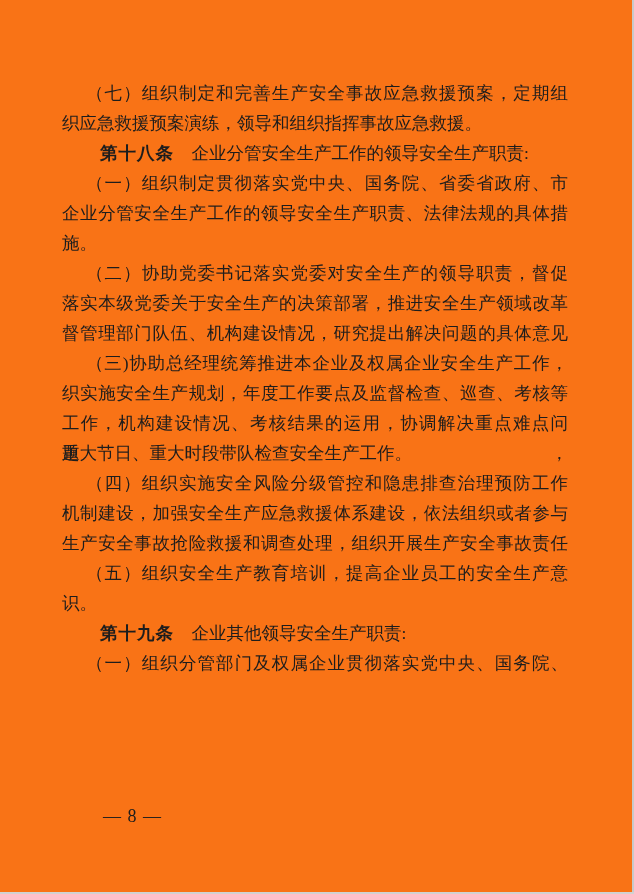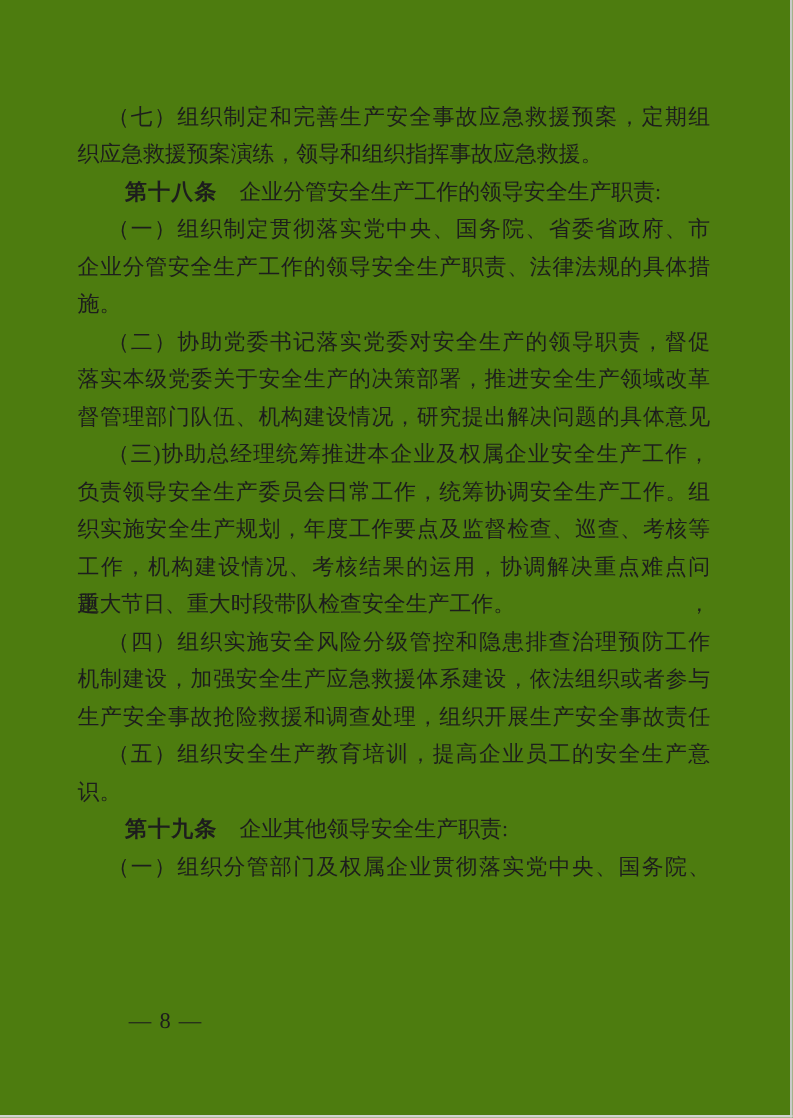--- a/index.html
+++ b/index.html
@@ -8,21 +8,21 @@
     background: #ffffff;
     font-family: "Liberation Serif", serif;
     color: #1d1d1d;
     position: relative;
     overflow: hidden;
   }
   .page {
     position: absolute;
     left: 0; top: 0;
     width: 634px; height: 894px;
-    background: #4d7c0f;
+    background: #f97316;
   }
   
   .edge-right {
     position: absolute; top: 0; right: 0;
     width: 2px; height: 894px;
     background: #c9c9c9;
   }
   .edge-bottom {
     position: absolute; left: 0; bottom: 0;
     width: 634px; height: 2px;
@@ -72,21 +72,20 @@
       <div class="line j ip">（七）组织制定和完善生产安全事故应急救援预案，定期组</div>
       <div class="line l">织应急救援预案演练，领导和组织指挥事故应急救援。</div>
       <div class="line l ih"><b>第十八条</b>　企业分管安全生产工作的领导安全生产职责:</div>
       <div class="line j ip">（一）组织制定贯彻落实党中央、国务院、省委省政府、市</div>
       <div class="line j">企业分管安全生产工作的领导安全生产职责、法律法规的具体措</div>
       <div class="line l">施。</div>
       <div class="line j ip">（二）协助党委书记落实党委对安全生产的领导职责，督促</div>
       <div class="line j">落实本级党委关于安全生产的决策部署，推进安全生产领域改革</div>
       <div class="line j">督管理部门队伍、机构建设情况，研究提出解决问题的具体意见</div>
       <div class="line j ip">（三)协助总经理统筹推进本企业及权属企业安全生产工作，</div>
-      <div class="line j">负责领导安全生产委员会日常工作，统筹协调安全生产工作。组</div>
       <div class="line j">织实施安全生产规划，年度工作要点及监督检查、巡查、考核等</div>
       <div class="line j">工作，机构建设情况、考核结果的运用，协调解决重点难点问题，</div>
       <div class="line l">重大节日、重大时段带队检查安全生产工作。</div>
       <div class="line j ip">（四）组织实施安全风险分级管控和隐患排查治理预防工作</div>
       <div class="line j">机制建设，加强安全生产应急救援体系建设，依法组织或者参与</div>
       <div class="line j">生产安全事故抢险救援和调查处理，组织开展生产安全事故责任</div>
       <div class="line j ip">（五）组织安全生产教育培训，提高企业员工的安全生产意</div>
       <div class="line l">识。</div>
       <div class="line l ih"><b>第十九条</b>　企业其他领导安全生产职责:</div>
       <div class="line j ip">（一）组织分管部门及权属企业贯彻落实党中央、国务院、</div>

